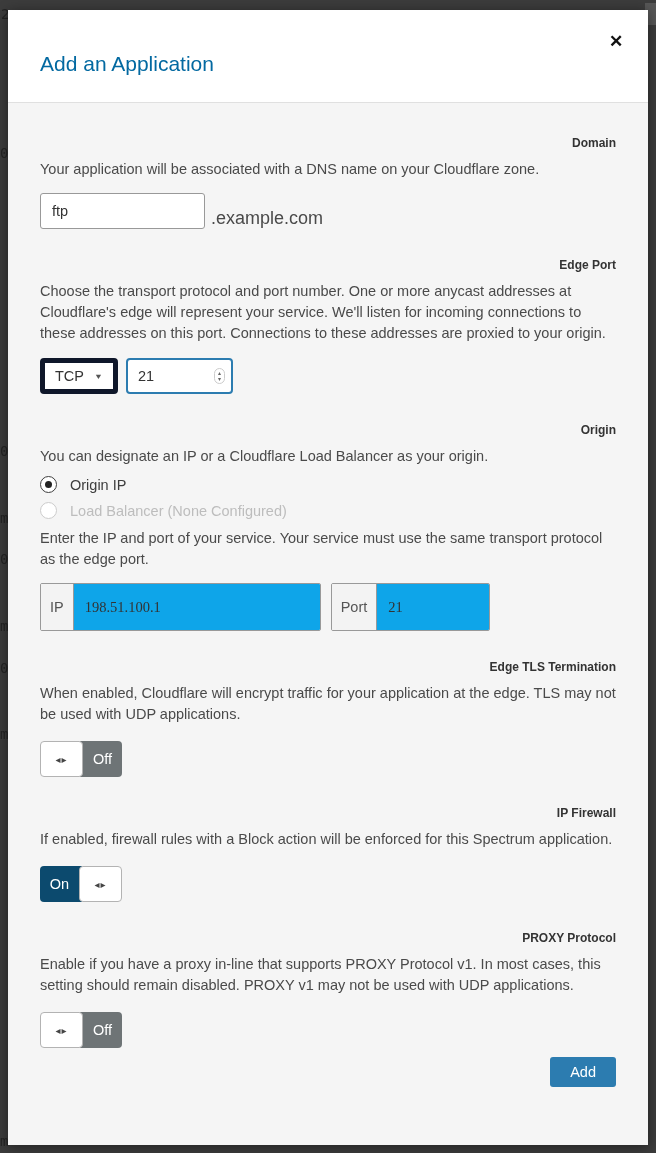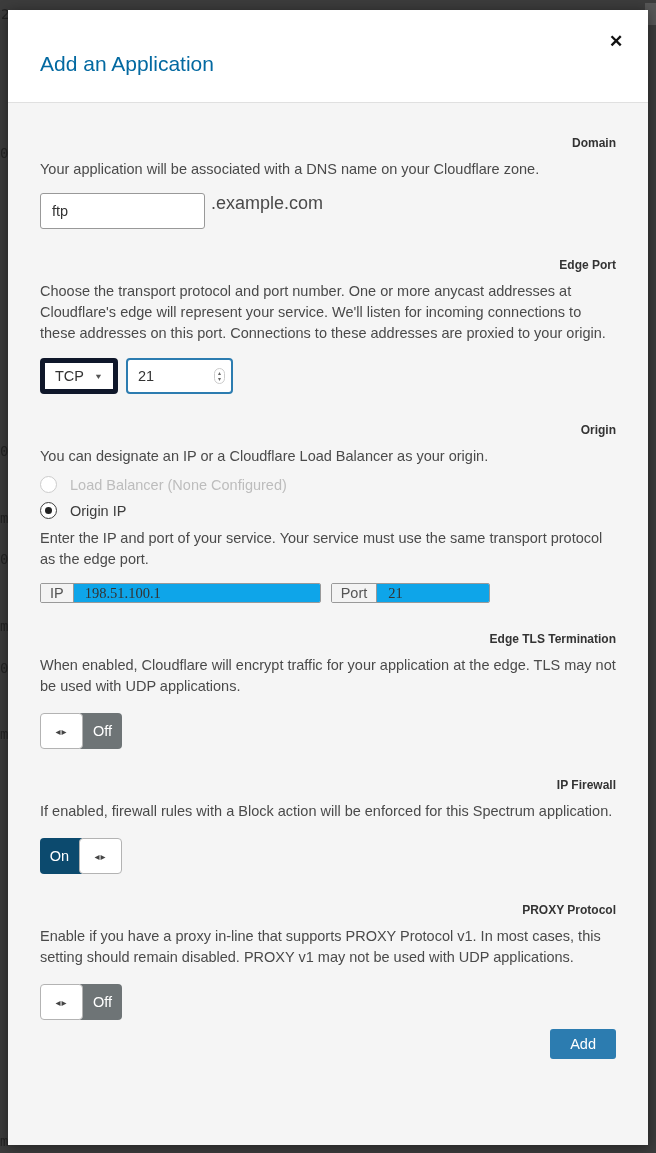--- a/index.html
+++ b/index.html
@@ -84,21 +84,21 @@
     height: 36px;
     border: 1px solid #999;
     border-radius: 3px;
     background: #fff;
     font-family: "Liberation Sans", sans-serif;
     font-size: 14.5px;
     color: #333;
     padding: 0 11px;
     outline: none;
   }
-  .domain-row { display: flex; align-items: flex-start; margin-bottom: 2px; }
+  .domain-row { display: flex; align-items: flex-end; margin-bottom: 2px; }
   .domain-input { width: 165px; }
   .zone-suffix { font-size: 18px; color: #4a4a4a; margin-left: 6px; }
 
   .edgeport-row { display: flex; align-items: center; margin-top: 14px; }
   .select {
     display: inline-flex;
     align-items: center;
     justify-content: space-between;
     width: 78px; height: 36px;
     border: 5px solid #0f172a;
@@ -157,21 +157,21 @@
   .radio-label { font-size: 14.5px; color: #3d3d3d; margin-left: 13px; }
   .radio-label.disabled { color: #bdbdbd; }
 
   
   .group-row { display: flex; align-items: center; margin-top: 2px; }
   .input-group {
     display: inline-flex;
     border: 1px solid #999;
     border-radius: 2px;
     background: #fff;
-    height: 20px;
+    height: 48px;
     overflow: hidden;
   }
   .input-addon {
     background: #f3f3f3;
     border-right: 1px solid #999;
     color: #555;
     font-size: 14.5px;
     display: flex; align-items: center;
     padding: 0 9px;
   }
@@ -275,26 +275,26 @@
           <span>▴</span>
           <span>▾</span>
         </span>
       </div>
     </div>
 
     
     <h3 class="sec">Origin</h3>
     <p class="desc" style="margin-bottom:9px">You can designate an IP or a Cloudflare Load Balancer as your origin.</p>
     <div class="radio-row">
+      <span class="radio-circle selected"></span>
+      <span class="radio-label">Origin IP</span>
+    </div>
+    <div class="radio-row">
       <span class="radio-circle disabled"></span>
       <span class="radio-label disabled">Load Balancer (None Configured)</span>
-    </div>
-    <div class="radio-row">
-      <span class="radio-circle selected"></span>
-      <span class="radio-label">Origin IP</span>
     </div>
     <p class="desc" style="margin-top:7px">Enter the IP and port of your service. Your service must use the same transport protocol as the edge port.</p>
     <div class="group-row">
       <div class="input-group ip-group">
         <span class="input-addon">IP</span>
         <input type="text" value="198.51.100.1" style="">
       </div>
       <div class="input-group port-group">
         <span class="input-addon">Port</span>
         <input type="text" value="21" style="">

